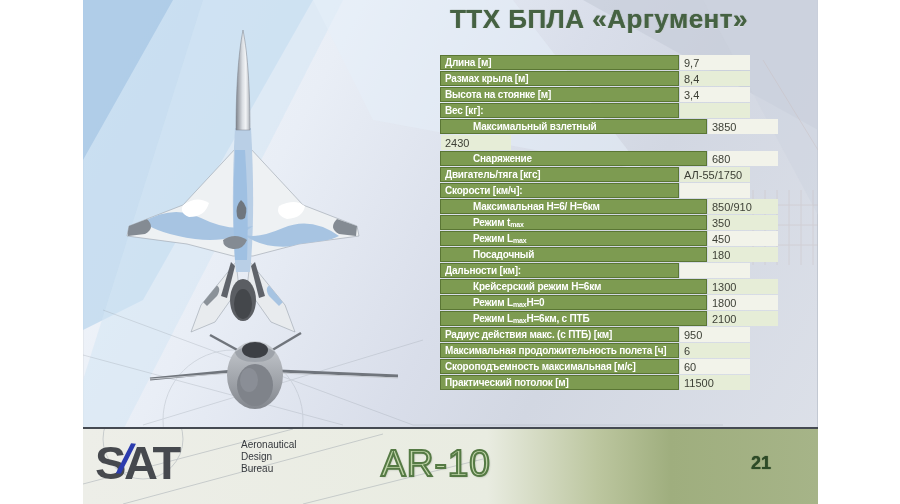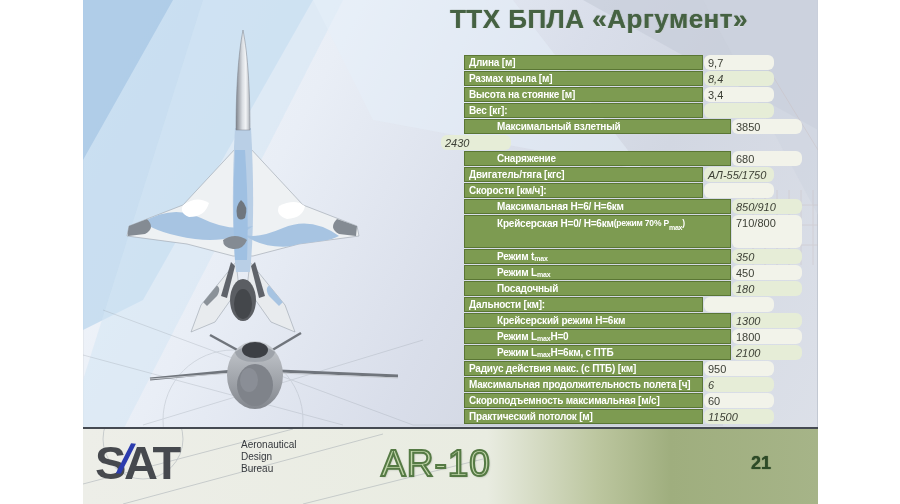--- a/index.html
+++ b/index.html
@@ -12,31 +12,31 @@
 
   .title{position:absolute;top:4px;right:70px;z-index:3;margin:0;
          font-size:26px;font-weight:bold;letter-spacing:.5px;color:#456242;
          text-shadow:0 1px 0 rgba(255,255,255,.45), 0 0 1px #2c4423;}
 
   .spec-table{position:absolute;left:357px;top:55px;z-index:3;display:flex;flex-direction:column;gap:1px;}
   .trow{display:flex;height:15px;}
   .trow.tall{height:33px;}
   .tlabel{width:233px;padding-left:4px;background:#7d9b51;border:1px solid #5a7634;
           color:#ffffff;font-weight:bold;font-size:10px;letter-spacing:-0.2px;
-          display:flex;align-items:center;white-space:nowrap;overflow:hidden;margin-left:24px;}
+          display:flex;align-items:center;white-space:nowrap;overflow:hidden;}
   .trow.tall .tlabel{align-items:flex-start;padding-top:2px;}
   .tlabel.ind{padding-left:32px;}
   .tlabel .small{font-size:8.5px;}
   .tlabel .subsc{font-size:7px;align-self:flex-end;margin-bottom:1px;}
   .trow.tall .tlabel .subsc{align-self:flex-start;margin-top:6px;}
   .tval{width:66px;margin-left:1px;padding-left:4px;font-size:11px;color:#3c3f35;
-        display:flex;align-items:center;white-space:nowrap;border-radius:6px;}
+        display:flex;align-items:center;white-space:nowrap;}
   .trow.tall .tval{align-items:flex-start;padding-top:2px;}
   .trow.odd .tval{background:#f2f3ea;}
-  .trow.even .tval{background:#e6edd7;font-style:italic;}
+  .trow.even .tval{background:#e6edd7;}
 
   .footer{position:absolute;left:0;top:427px;width:735px;height:77px;z-index:4;
           border-top:2px solid #454a52;
           background:linear-gradient(90deg,#edeee8 0%,#e9ece1 55%,#bcc69f 70%,#9fae7e 80%,#a6b488 100%);}
   .footer svg.ftex{position:absolute;left:0;top:0;width:400px;height:75px;opacity:.45;}
   .logo{position:absolute;left:12px;top:6px;font-size:47px;font-weight:bold;color:#46494e;letter-spacing:-2px;}
   .logo .slash{display:inline-block;color:#2c3cae;font-style:italic;font-size:42px;
                margin:0 -5px;position:relative;top:-6px;transform:rotate(6deg);}
   .tagline{position:absolute;left:158px;top:10px;font-size:10px;line-height:1.22;color:#35383d;}
   .model{position:absolute;left:298px;top:14px;font-size:37px;font-weight:normal;letter-spacing:1px;
@@ -188,29 +188,20 @@
             <span>Скорости [км/ч]:</span>
           </div>
           <div class="tval"></div>
         </div>
         <div class="trow even">
           <div class="tlabel ind">
             <span>Максимальная Н=6/ Н=6км</span>
           </div>
           <div class="tval">850/910</div>
         </div>
-        <div class="trow odd tall">
-          <div class="tlabel ind">
-            <span>Крейсерская Н=0/ Н=6км </span>
-            <span class="small">(режим 70% P</span>
-            <span class="small subsc">max</span>
-            <span class="small">)</span>
-          </div>
-          <div class="tval">710/800</div>
-        </div>
         <div class="trow even">
           <div class="tlabel ind">
             <span>Режим t</span>
             <span class="subsc">max</span>
           </div>
           <div class="tval">350</div>
         </div>
         <div class="trow odd">
           <div class="tlabel ind">
             <span>Режим L</span>

